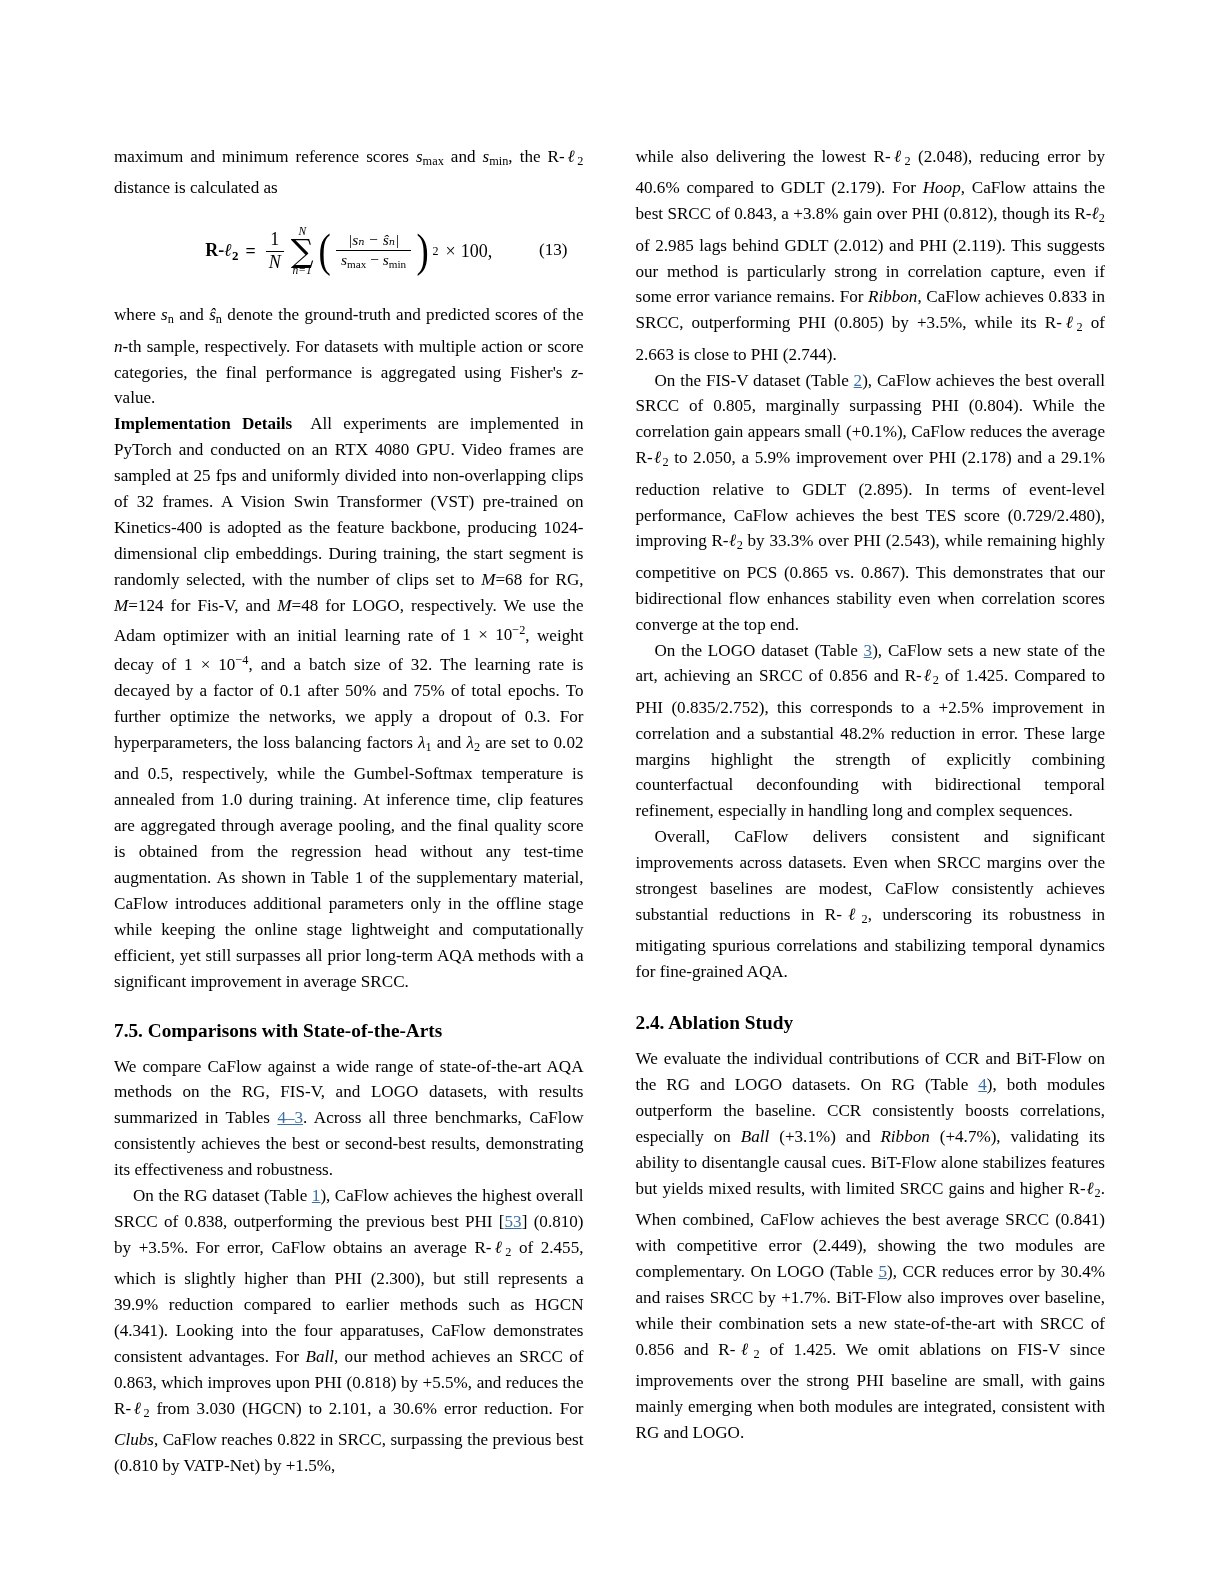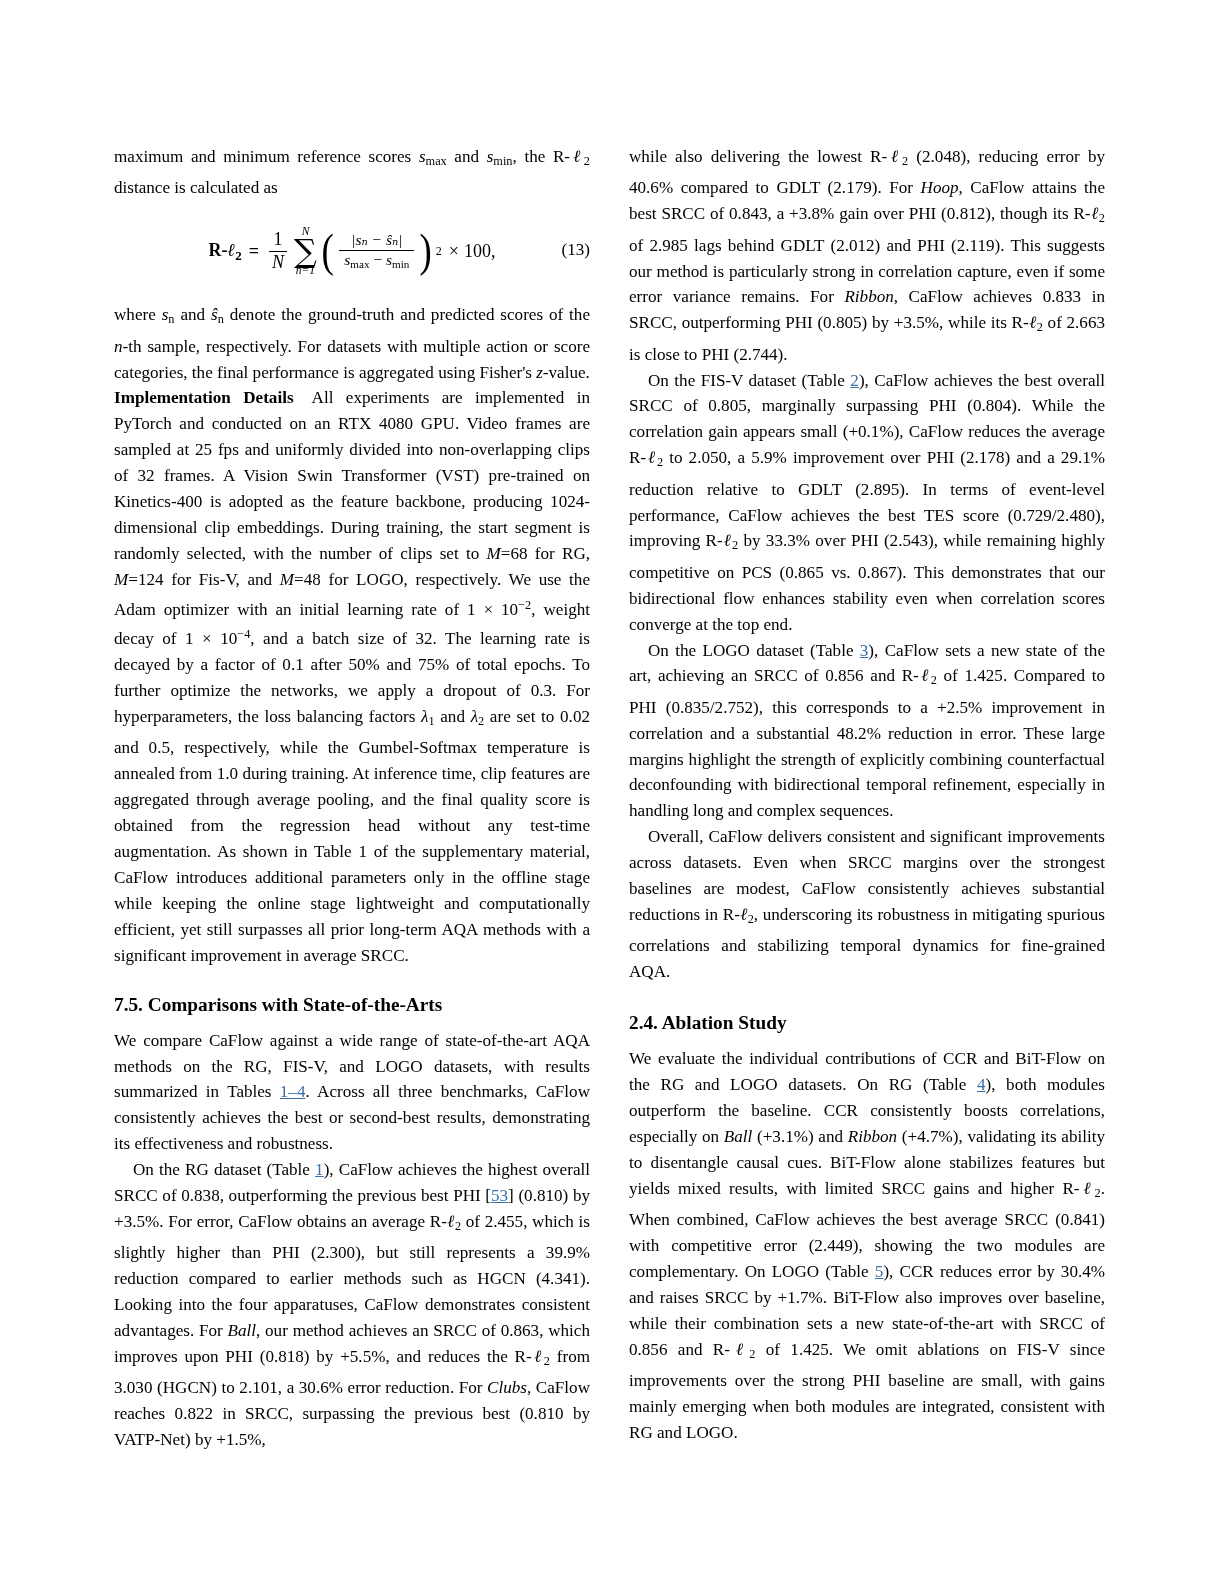--- a/index.html
+++ b/index.html
@@ -20,21 +20,21 @@
     left: 0; top: 0;
     width: 1224px;
     height: 1584px;
   }
   .columns {
     position: absolute;
     left: 114px;
     top: 144px;
     width: 991px;
     display: flex;
-    gap: 39px;
+    gap: 52px;
   }
   .col {
     width: 476px;
   }
   p.body {
     margin: 0;
     font-size: 17.1px;
     line-height: 25.9px;
     text-align: justify;
     text-justify: inter-word;
@@ -84,21 +84,21 @@
     left: 0; right: 0;
     top: 0;
     display: flex;
     align-items: center;
     justify-content: center;
     font-size: 18px;
     height: 74px;
   }
   .eqnum {
     position: absolute;
-    right: 0;
+    right: 16px;
     top: 26px;
     font-size: 17.1px;
   }
   .frac {
     display: inline-flex;
     flex-direction: column;
     align-items: center;
     vertical-align: middle;
     margin: 0 3px;
     line-height: 1.08;
@@ -171,21 +171,21 @@
         </div>
         <div class="eqnum">(13)</div>
       </div>
 
       <p class="body"><span>where </span><span class="mathvar"><span>s</span><span class="sub">n</span></span><span> and </span><span class="mathvar"><span>ŝ</span><span class="sub">n</span></span><span> denote the ground-truth and predicted scores of the </span><span class="mathvar">n</span><span>-th sample, respectively. For datasets with multiple action or score categories, the final performance is aggregated using Fisher's </span><span class="mathvar">z</span><span>-value.</span></p>
 
       <p class="body"><span class="runin">Implementation Details</span><span class="runin-gap"></span><span>All experiments are implemented in PyTorch and conducted on an RTX 4080 GPU. Video frames are sampled at 25 fps and uniformly divided into non-overlapping clips of 32 frames. A Vision Swin Transformer (VST) pre-trained on Kinetics-400 is adopted as the feature backbone, producing 1024-dimensional clip embeddings. During training, the start segment is randomly selected, with the number of clips set to </span><span class="nbh"><span class="mathvar">M</span><span>=68</span></span><span> for RG, </span><span class="nbh"><span class="mathvar">M</span><span>=124</span></span><span> for Fis-V, and </span><span class="nbh"><span class="mathvar">M</span><span>=48</span></span><span> for LOGO, respectively. We use the Adam optimizer with an initial learning rate of </span><span class="nbh"><span>1 × 10</span><span class="sup">−2</span></span><span>, weight decay of </span><span class="nbh"><span>1 × 10</span><span class="sup">−4</span></span><span>, and a batch size of 32. The learning rate is decayed by a factor of 0.1 after 50% and 75% of total epochs. To further optimize the networks, we apply a dropout of 0.3. For hyperparameters, the loss balancing factors </span><span class="nbh"><span class="mathvar">λ</span><span class="sub">1</span></span><span> and </span><span class="nbh"><span class="mathvar">λ</span><span class="sub">2</span></span><span> are set to 0.02 and 0.5, respectively, while the Gumbel-Softmax temperature is annealed from 1.0 during training. At inference time, clip features are aggregated through average pooling, and the final quality score is obtained from the regression head without any test-time augmentation. As shown in Table 1 of the supplementary material, CaFlow introduces additional parameters only in the offline stage while keeping the online stage lightweight and computationally efficient, yet still surpasses all prior long-term AQA methods with a significant improvement in average SRCC.</span></p>
 
       <h2 class="section">7.5. Comparisons with State-of-the-Arts</h2>
 
-      <p class="body"><span>We compare CaFlow against a wide range of state-of-the-art AQA methods on the RG, FIS-V, and LOGO datasets, with results summarized in Tables </span><a class="lnk" href="#">1–4</a><span>. Across all three benchmarks, CaFlow consistently achieves the best or second-best results, demonstrating its effectiveness and robustness.</span></p>
+      <p class="body"><span>We compare CaFlow against a wide range of state-of-the-art AQA methods on the RG, FIS-V, and LOGO datasets, with results summarized in Tables </span><a class="lnk" href="#">4–3</a><span>. Across all three benchmarks, CaFlow consistently achieves the best or second-best results, demonstrating its effectiveness and robustness.</span></p>
 
       <p class="body indent"><span>On the RG dataset (Table </span><a class="lnk" href="#">1</a><span>), CaFlow achieves the highest overall SRCC of 0.838, outperforming the previous best PHI [</span><a class="lnk" href="#">53</a><span>] (0.810) by +3.5%. For error, CaFlow obtains an average R-</span><span class="nbh"><span class="ell">ℓ</span><span class="sub">2</span></span><span> of 2.455, which is slightly higher than PHI (2.300), but still represents a 39.9% reduction compared to earlier methods such as HGCN (4.341). Looking into the four apparatuses, CaFlow demonstrates consistent advantages. For </span><i>Ball</i><span>, our method achieves an SRCC of 0.863, which improves upon PHI (0.818) by +5.5%, and reduces the R-</span><span class="nbh"><span class="ell">ℓ</span><span class="sub">2</span></span><span> from 3.030 (HGCN) to 2.101, a 30.6% error reduction. For </span><i>Clubs</i><span>, CaFlow reaches 0.822 in SRCC, surpassing the previous best (0.810 by VATP-Net) by +1.5%,</span></p>
 
     </div>
 
     <div class="col">
 
       <p class="body"><span>while also delivering the lowest R-</span><span class="nbh"><span class="ell">ℓ</span><span class="sub">2</span></span><span> (2.048), reducing error by 40.6% compared to GDLT (2.179). For </span><i>Hoop</i><span>, CaFlow attains the best SRCC of 0.843, a +3.8% gain over PHI (0.812), though its R-</span><span class="nbh"><span class="ell">ℓ</span><span class="sub">2</span></span><span> of 2.985 lags behind GDLT (2.012) and PHI (2.119). This suggests our method is particularly strong in correlation capture, even if some error variance remains. For </span><i>Ribbon</i><span>, CaFlow achieves 0.833 in SRCC, outperforming PHI (0.805) by +3.5%, while its R-</span><span class="nbh"><span class="ell">ℓ</span><span class="sub">2</span></span><span> of 2.663 is close to PHI (2.744).</span></p>
 
       <p class="body indent"><span>On the FIS-V dataset (Table </span><a class="lnk" href="#">2</a><span>), CaFlow achieves the best overall SRCC of 0.805, marginally surpassing PHI (0.804). While the correlation gain appears small (+0.1%), CaFlow reduces the average R-</span><span class="nbh"><span class="ell">ℓ</span><span class="sub">2</span></span><span> to 2.050, a 5.9% improvement over PHI (2.178) and a 29.1% reduction relative to GDLT (2.895). In terms of event-level performance, CaFlow achieves the best TES score (0.729/2.480), improving R-</span><span class="nbh"><span class="ell">ℓ</span><span class="sub">2</span></span><span> by 33.3% over PHI (2.543), while remaining highly competitive on PCS (0.865 vs. 0.867). This demonstrates that our bidirectional flow enhances stability even when correlation scores converge at the top end.</span></p>

